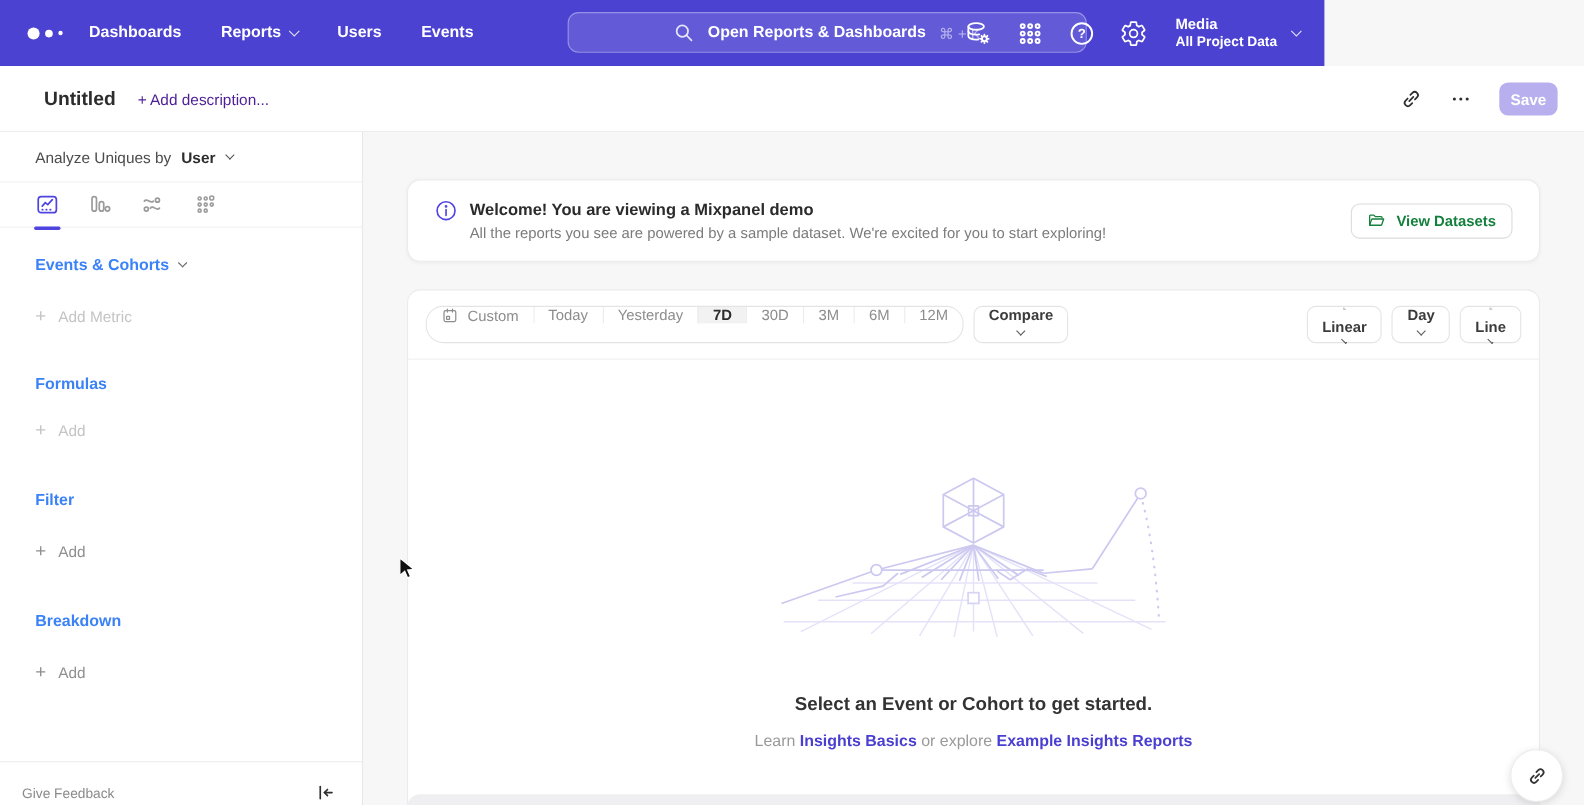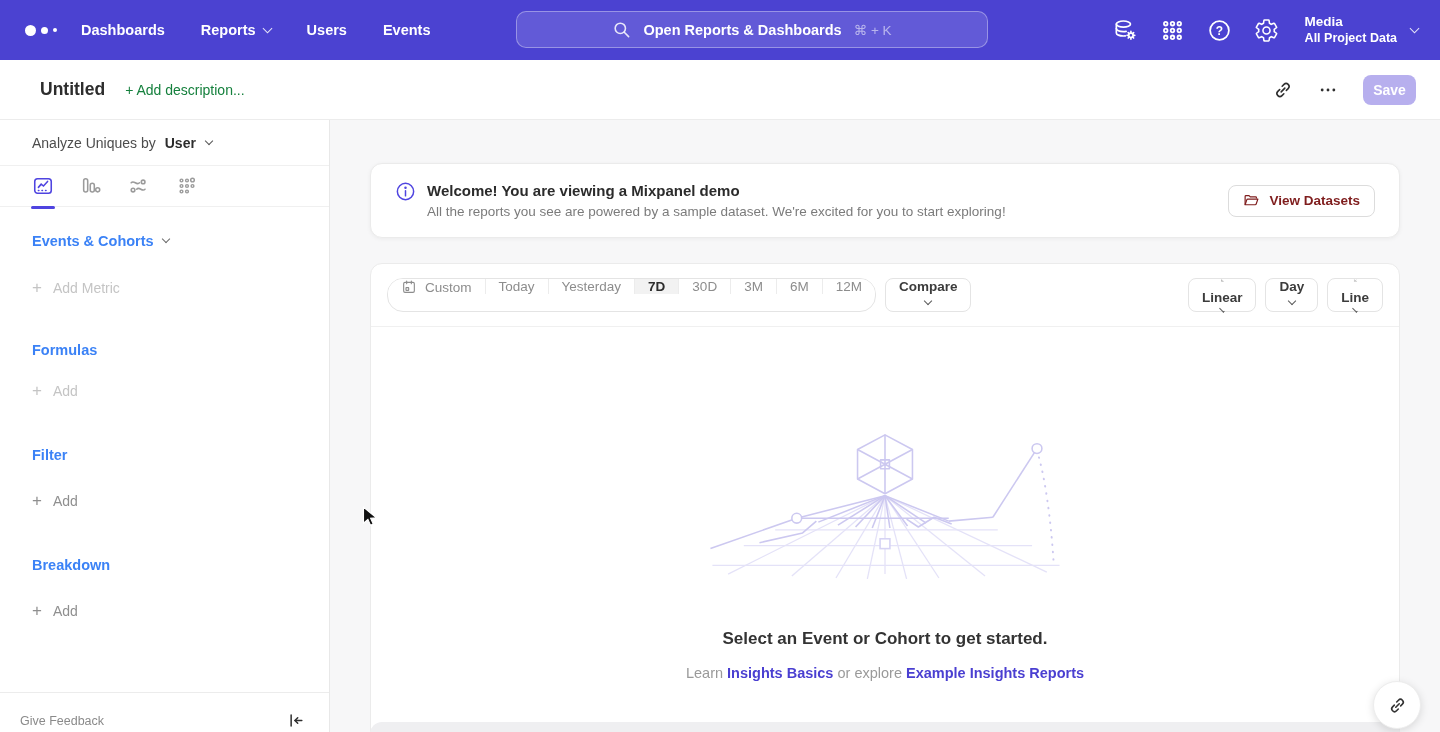--- a/index.html
+++ b/index.html
@@ -1,20 +1,20 @@
 <!DOCTYPE html>
 <html><head>
 <meta charset="utf-8">
 <style>
   * { margin:0; padding:0; box-sizing:border-box; }
   html,body { width:1440px; height:732px; font-family:"Liberation Sans", sans-serif; }
   .stage { position:relative; width:1440px; height:732px; overflow:hidden; background:#f7f7f8; }
 
   
-  .topnav { position:absolute; left:0; top:0; width:1440px; height:60px; background:#4b42d1; display:flex; align-items:center; }
+  .topnav { position:absolute; left:0; top:0; width:1204px; height:60px; background:#4b42d1; display:flex; align-items:center; }
   .logo { display:flex; align-items:center; gap:5px; margin-left:25px; width:36px; }
   .logo .d1 { width:11px; height:11px; border-radius:50%; background:#fff; }
   .logo .d2 { width:7px; height:7px; border-radius:50%; background:#fff; }
   .logo .d3 { width:4px; height:4px; border-radius:50%; background:#fff; }
   .nav-items { display:flex; align-items:center; gap:36px; margin-left:20px; }
   .nav-item { color:#fff; font-size:14.5px; font-weight:600; display:flex; align-items:center; gap:8px; cursor:pointer; }
   .chev { display:inline-block; width:7px; height:7px; border-right:1.8px solid currentColor; border-bottom:1.8px solid currentColor; transform:rotate(45deg); margin-top:-4px; }
   .chev.white { color:rgba(255,255,255,.85); }
 
   .searchbar { position:absolute; left:516px; top:11px; width:472px; height:37px; background:rgba(255,255,255,.13); border:1px solid rgba(255,255,255,.35); border-radius:10px; display:flex; align-items:center; justify-content:center; gap:12px; color:#fff; cursor:pointer; }
@@ -23,21 +23,21 @@
 
   .nav-right { position:absolute; right:22px; top:0; height:60px; display:flex; align-items:center; gap:22px; color:#fff; }
   .nav-icon { width:25px; height:25px; color:#fff; cursor:pointer; display:flex; }
   .project { display:flex; align-items:center; gap:14px; cursor:pointer; margin-left:4px; }
   .project .pname { font-size:13.5px; font-weight:700; line-height:1.25; }
   .project .pscope { font-size:12.5px; font-weight:600; line-height:1.25; }
 
   
   .subheader { position:absolute; left:0; top:60px; width:1440px; height:60px; background:#fff; border-bottom:1px solid #ececec; display:flex; align-items:center; }
   .doc-title { margin-left:40px; font-size:17.5px; font-weight:700; color:#2d2d2d; }
-  .doc-desc { margin-left:20px; font-size:14px; color:#15803d; cursor:text; }
+  .doc-desc { margin-left:20px; font-size:14px; color:#4c1d95; cursor:text; }
   .subheader-right { position:absolute; right:24px; display:flex; align-items:center; gap:25px; }
   .hicon { width:20px; height:20px; color:#2f2f2f; cursor:pointer; display:flex; }
   .save-btn { width:53px; height:30px; border:none; border-radius:8px; background:#b7afee; color:#fff; font-size:14px; font-weight:700; font-family:inherit; }
 
   
   .sidebar { position:absolute; left:0; top:120px; width:330px; bottom:0; background:#fff; border-right:1px solid #e8e8e8; }
   .analyze-row { height:46px; display:flex; align-items:center; gap:6px; padding-left:32px; border-bottom:1px solid #f0f0f0; font-size:14px; color:#4c4c4c; }
   .analyze-row b { color:#2d2d2d; font-weight:700; margin-left:3px; }
   .analyze-row .chev { color:#555; width:6px; height:6px; margin-left:4px; }
   .tabs-row { height:41px; display:flex; align-items:center; gap:26px; padding-left:32px; border-bottom:1px solid #f0f0f0; }
@@ -55,21 +55,21 @@
   .feedback { font-size:12.5px; color:#8a8a8a; cursor:pointer; }
   .collapse { width:19px; height:19px; color:#2f2f2f; cursor:pointer; display:flex; }
 
   
   .main { position:absolute; left:330px; top:120px; right:0; bottom:0; background:#f7f7f8; }
   .banner { position:absolute; left:40px; right:40px; top:43px; height:75px; background:#fff; border:1px solid #ebebeb; border-radius:12px; box-shadow:0 1px 4px rgba(0,0,0,.05); display:flex; align-items:center; padding:0 24px; }
   .binfo { width:21px; height:21px; color:#4f44e0; flex:none; display:flex; margin-top:-18px; }
   .btext { margin-left:11px; }
   .btitle { font-size:15px; font-weight:700; color:#2b2b2b; }
   .bsub { font-size:13.5px; color:#7b7b7b; margin-top:5px; }
-  .bbtn { margin-left:auto; height:32px; border:1px solid #dcdcdc; background:#fff; border-radius:8px; display:flex; align-items:center; gap:9px; padding:0 14px; font-size:13.5px; font-weight:700; color:#7f1d1d; cursor:pointer; font-family:inherit; }
+  .bbtn { margin-left:auto; height:32px; border:1px solid #dcdcdc; background:#fff; border-radius:8px; display:flex; align-items:center; gap:9px; padding:0 14px; font-size:13.5px; font-weight:700; color:#15803d; cursor:pointer; font-family:inherit; }
   .bbtn svg { width:17px; height:17px; }
 
   .report-card { position:absolute; left:40px; right:40px; top:143px; bottom:-12px; background:#fff; border:1px solid #ebebeb; border-radius:12px 12px 0 0; }
   .controls { display:flex; align-items:center; justify-content:space-between; padding:14px 16px; border-bottom:1px solid #f0f0f0; }
   .cgroup { display:flex; align-items:center; gap:9px; }
   .seg-wrap { display:flex; align-items:flex-start; border:1px solid #e4e4e4; border-radius:16px; overflow:hidden; height:34px; }
   .seg { display:flex; align-items:center; gap:8px; padding:0 13px; font-size:13.5px; color:#8d8d8d; border-left:1px solid #ececec; cursor:pointer; background:#fff; }
   .seg:first-child { border-left:none; }
   .seg.selected { background:#f2f2f2; color:#2d2d2d; font-weight:600; }
   .seg svg { width:16px; height:16px; }

